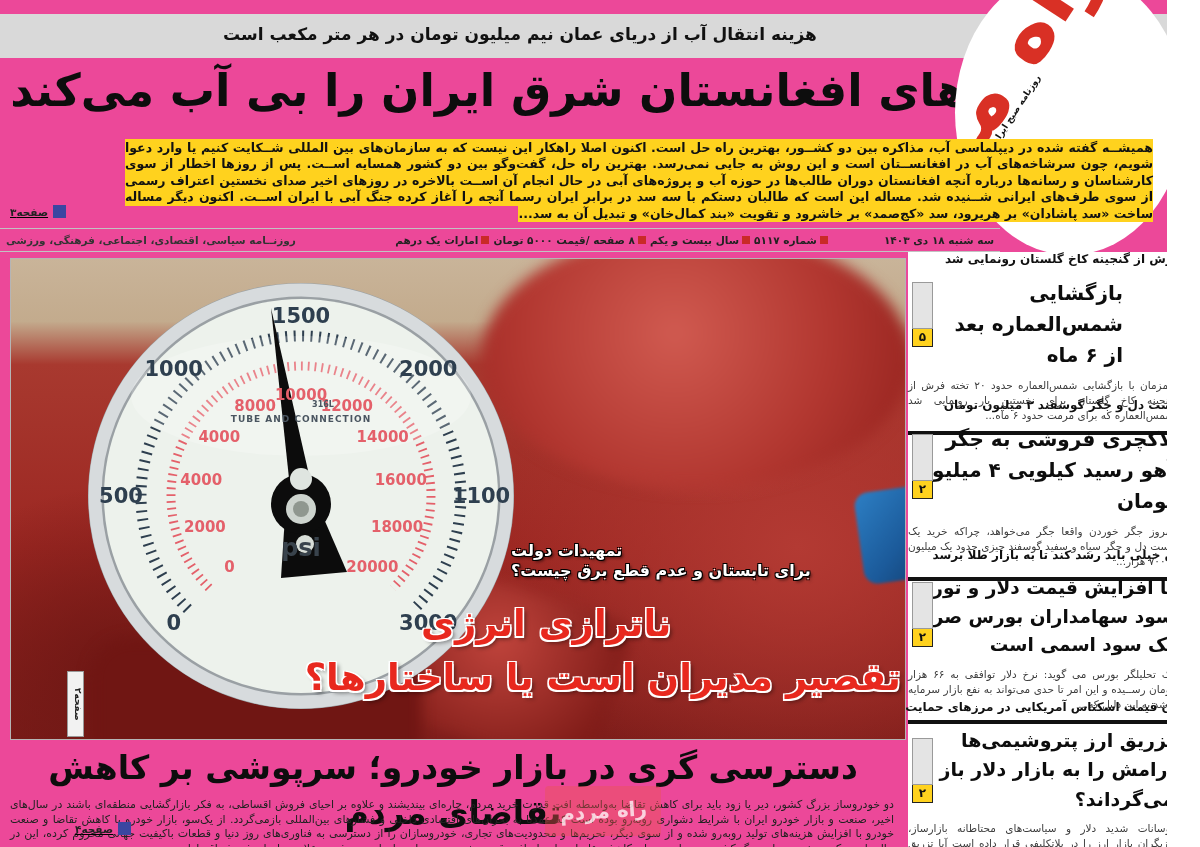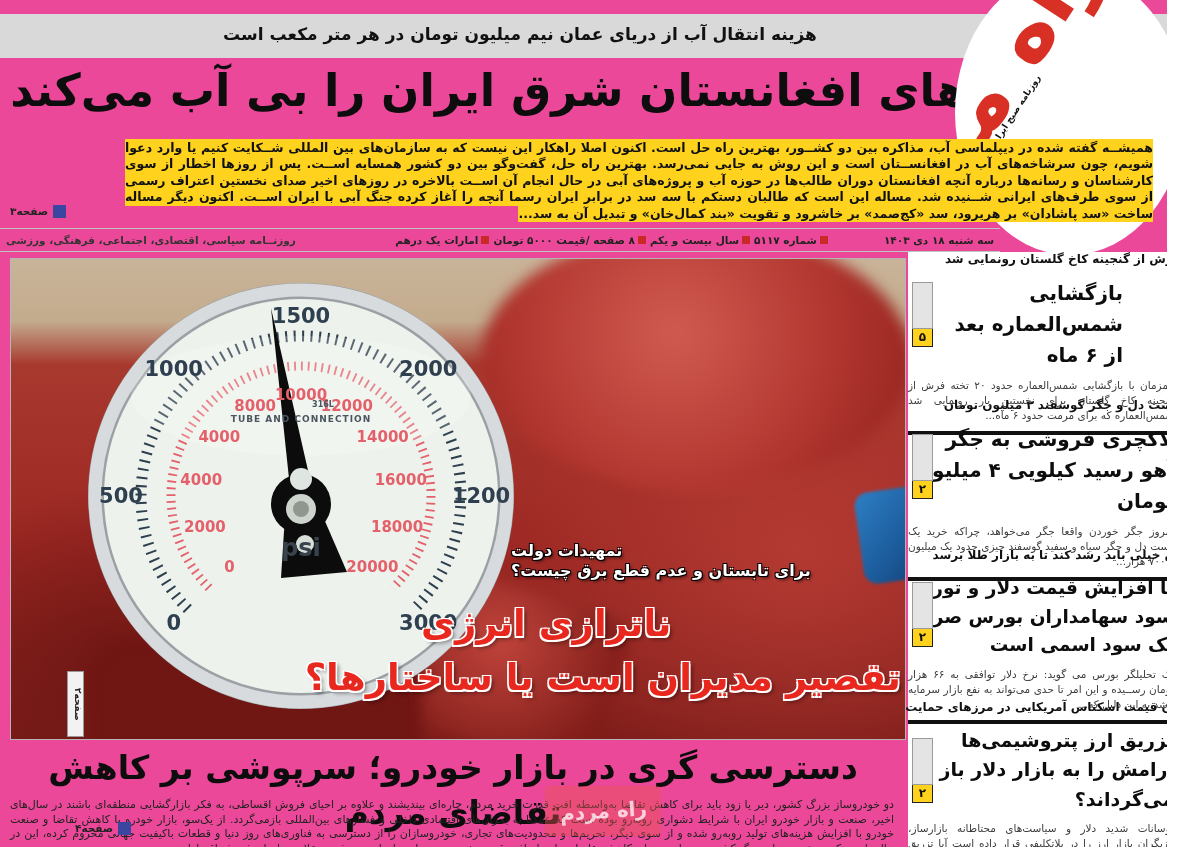--- a/index.html
+++ b/index.html
@@ -17,21 +17,21 @@
     border-radius:50%; overflow:hidden; }
   .logo-title { position:absolute; right:18px; top:90px; font-size:88px; font-weight:bold;
     color:#d93025; transform:rotate(-57deg); white-space:nowrap; line-height:1; }
   .logo-sub { position:absolute; right:128px; top:135px; font-size:9px; font-weight:bold; color:#111;
     transform:rotate(-57deg); white-space:nowrap; }
 
   
   .lead { position:absolute; right:14px; top:140px; width:1028px; font-size:12.5px; font-weight:600;
     color:#111; text-align:justify; line-height:16.5px; }
   .lead .hl { background:#ffd21e; padding:1.2px 0; box-decoration-break:clone; }
-  .page-ref { position:absolute; display:flex; align-items:flex-start; gap:5px; direction:rtl; }
+  .page-ref { position:absolute; display:flex; align-items:flex-end; gap:5px; direction:rtl;text-decoration:underline; }
   .page-ref .lbl { font-size:10.5px; font-weight:bold; color:#222; }
   .page-ref .sq { width:13px; height:13px; background:#3b46a1; display:inline-block; }
   .page-ref.lead-ref { left:10px; top:205px; flex-direction:row-reverse; }
 
   
   .dateline { position:absolute; left:0; top:228px; width:1000px; height:24px;
     border-top:1px solid #c2c2c2; border-bottom:1px solid #c2c2c2;
     display:flex; align-items:center; font-size:10.5px; font-weight:bold; color:#222; padding:0 6px; }
   .dateline .date { margin-left:56px; white-space:nowrap; }
   .dl-seg { white-space:nowrap; display:inline-flex; align-items:center; }
@@ -160,21 +160,21 @@
         <circle cx="220" cy="233" r="15" fill="#cdd4ce"></circle>
         <circle cx="220" cy="233" r="8" fill="#8f978f"></circle>
         <circle cx="224" cy="268" r="9" fill="#d8ded8"></circle>
       </svg>
       <div id="gauge-labels">
           <span class="g-lab g-out" style="left: 92.7208px; top: 347.279px;">0</span>
           <span class="g-lab g-out" style="left: 40px; top: 220px;">500</span>
           <span class="g-lab g-out" style="left: 92.7208px; top: 92.7208px;">1000</span>
           <span class="g-lab g-out" style="left: 220px; top: 40px;">1500</span>
           <span class="g-lab g-out" style="left: 347.279px; top: 92.7208px;">2000</span>
-          <span class="g-lab g-out" style="left: 400px; top: 220px;">1200</span>
+          <span class="g-lab g-out" style="left: 400px; top: 220px;">1100</span>
           <span class="g-lab g-out" style="left: 347.279px; top: 347.279px;">3000</span>
           <span class="g-lab g-in" style="left: 148.582px; top: 291.418px;">0</span>
           <span class="g-lab g-in" style="left: 123.943px; top: 251.211px;">2000</span>
           <span class="g-lab g-in" style="left: 120.243px; top: 204.2px;">4000</span>
           <span class="g-lab g-in" style="left: 138.289px; top: 160.634px;">4000</span>
           <span class="g-lab g-in" style="left: 174.147px; top: 130.008px;">8000</span>
           <span class="g-lab g-in" style="left: 220px; top: 119px;">10000</span>
           <span class="g-lab g-in" style="left: 265.853px; top: 130.008px;">12000</span>
           <span class="g-lab g-in" style="left: 301.711px; top: 160.634px;">14000</span>
           <span class="g-lab g-in" style="left: 319.757px; top: 204.2px;">16000</span>

